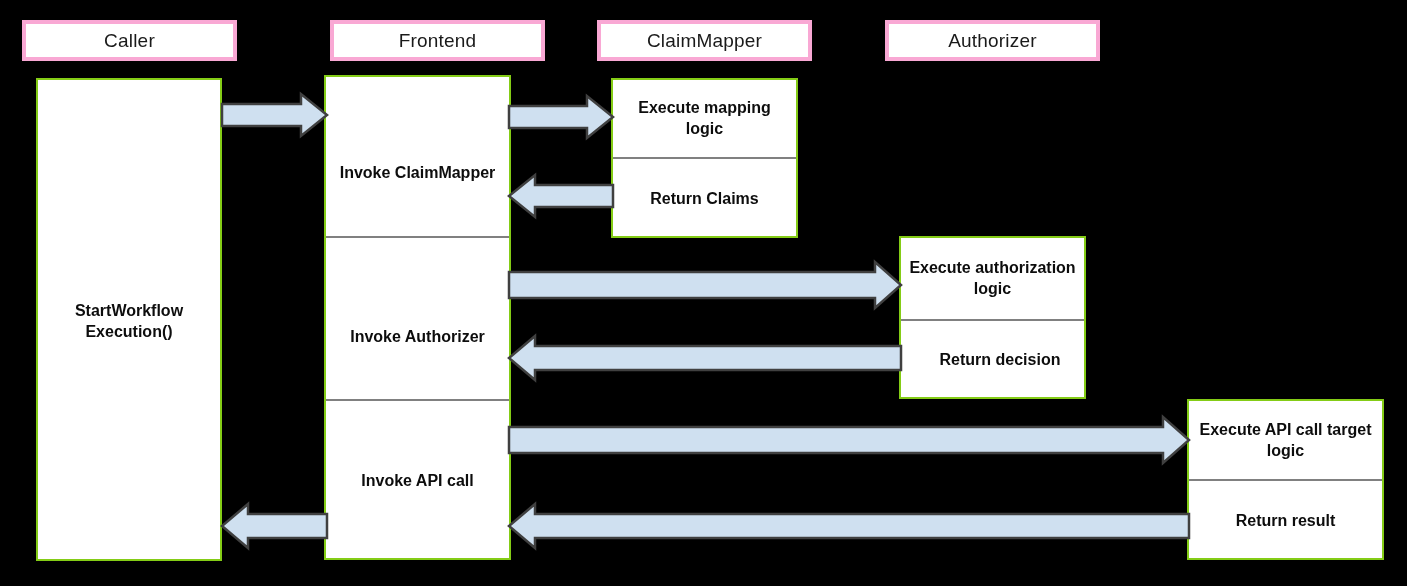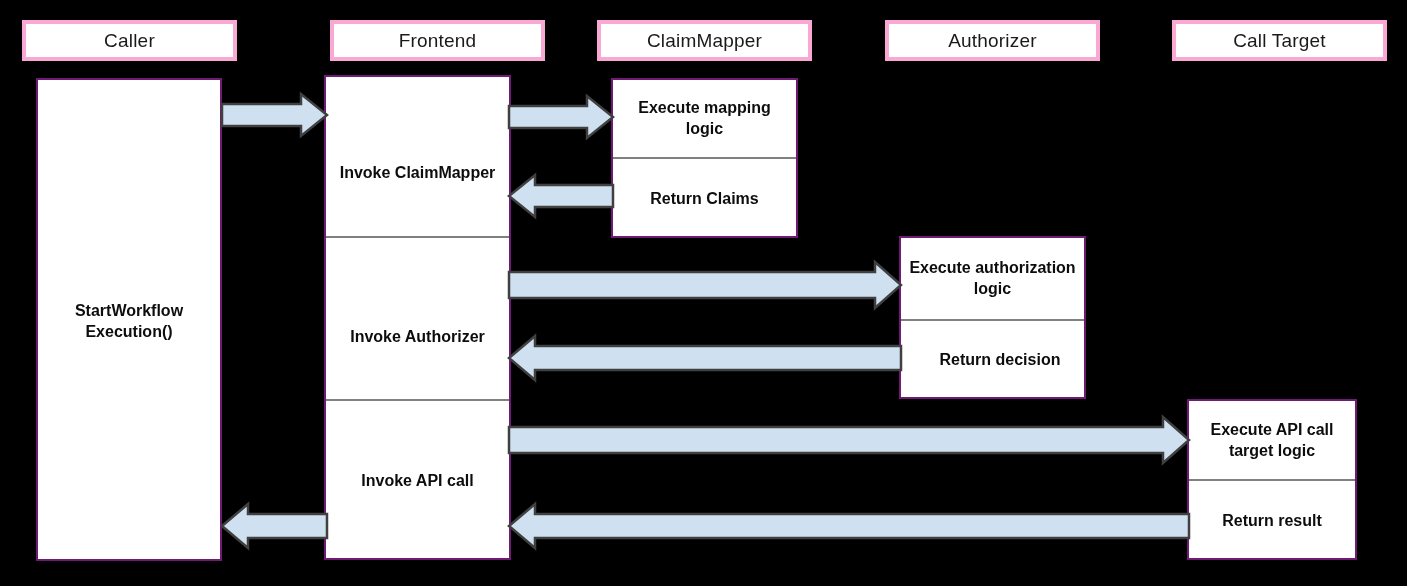--- a/index.html
+++ b/index.html
@@ -25,21 +25,21 @@
     align-items: center;
     justify-content: center;
     color: #1a1a1a;
     font-size: 19px;
     font-weight: 400;
     letter-spacing: 0.2px;
   }
   .activation {
     position: absolute;
     background: #ffffff;
-    border: 2px solid #701a75;
+    border: 2px solid #84cc16;
     box-sizing: border-box;
   }
   .act-cell {
     position: absolute;
     left: 0;
     right: 0;
     box-sizing: border-box;
     display: flex;
     align-items: center;
     justify-content: center;
@@ -68,42 +68,41 @@
   }
 </style>
 </head>
 <body>
 
 <div id="canvas">
     <div class="lifeline-header" style="left: 22px; top: 20px; width: 215px; height: 41px;">Caller</div>
     <div class="lifeline-header" style="left: 310px; top: 20px; width: 215px; height: 41px; margin-left: 20px;">Frontend</div>
     <div class="lifeline-header" style="left: 597px; top: 20px; width: 215px; height: 41px;">ClaimMapper</div>
     <div class="lifeline-header" style="left: 885px; top: 20px; width: 215px; height: 41px;">Authorizer</div>
-    <div class="lifeline-header" style="left: 1172px; top: 20px; width: 215px; height: 41px;">Call Target</div>
     <div class="activation" style="left: 36px; top: 78px; width: 186px; height: 483px;">
       <div class="act-cell" style="top: 0px; height: 483px;">StartWorkflow Execution()</div>
     </div>
     <div class="activation" style="left: 324px; top: 75px; width: 187px; height: 485px;">
       <div class="act-cell" style="top: 0px; height: 192px;">Invoke ClaimMapper</div>
       <div class="act-cell" style="top: 160px; height: 201px;">Invoke Authorizer</div>
       <div class="act-divider" style="top: 159px;"></div>
       <div class="act-cell" style="top: 323px; height: 162px;">Invoke API call</div>
       <div class="act-divider" style="top: 322px;"></div>
     </div>
     <div class="activation" style="left: 611px; top: 78px; width: 187px; height: 160px;">
       <div class="act-cell" style="top: 0px; height: 78px;">Execute mapping logic</div>
       <div class="act-cell" style="top: 78px; height: 82px;">Return Claims</div>
       <div class="act-divider" style="top: 77px;"></div>
     </div>
     <div class="activation" style="left: 899px; top: 236px; width: 187px; height: 163px;">
       <div class="act-cell" style="top: 0px; height: 82px;">Execute authorization logic</div>
       <div class="act-cell" style="top: 82px; height: 81px; padding-left: 21px;">Return decision</div>
       <div class="act-divider" style="top: 81px;"></div>
     </div>
-    <div class="activation" style="left: 1187px; top: 399px; width: 170px; height: 161px; padding-left: 36px;">
+    <div class="activation" style="left: 1187px; top: 399px; width: 197px; height: 161px; padding-left: 36px;">
       <div class="act-cell" style="top: 0px; height: 79px;">Execute API call target logic</div>
       <div class="act-cell" style="top: 79px; height: 82px;">Return result</div>
       <div class="act-divider" style="top: 78px;"></div>
     </div>
     <div class="arrow" style="left: 222px; top: 94px; width: 105px; height: 42px;">
       <svg viewBox="0 0 105 42" preserveAspectRatio="none">
         <polygon points="0,10 79,10 79,0 105,21 79,42 79,32 0,32" fill="#cfe0f0" stroke="#404040" stroke-width="2.5" stroke-linejoin="miter"></polygon>
       </svg>
     </div>
     <div class="arrow" style="left: 509px; top: 96px; width: 104px; height: 42px;">

